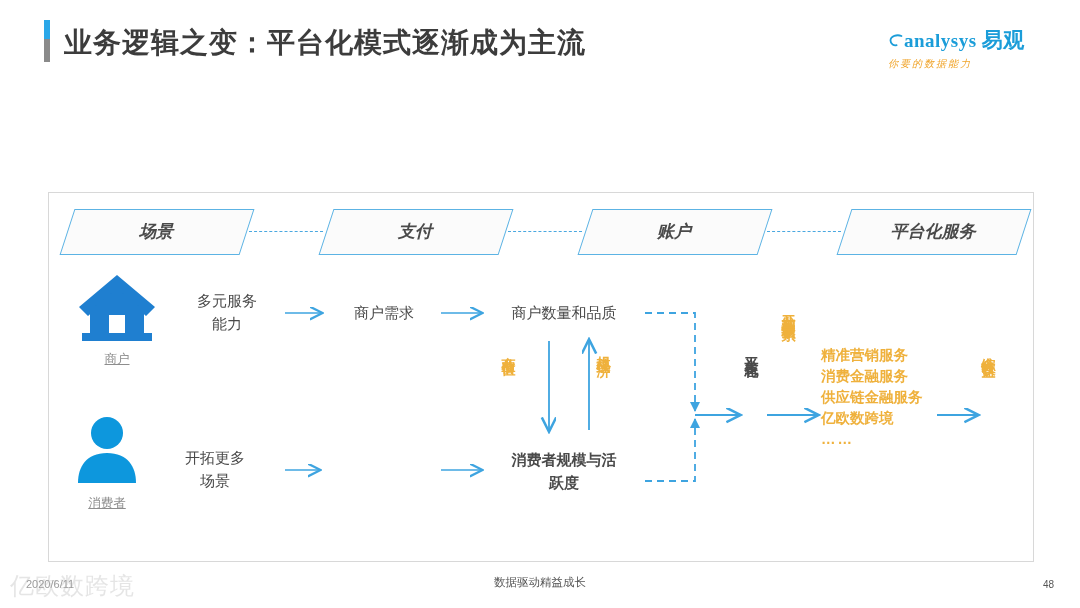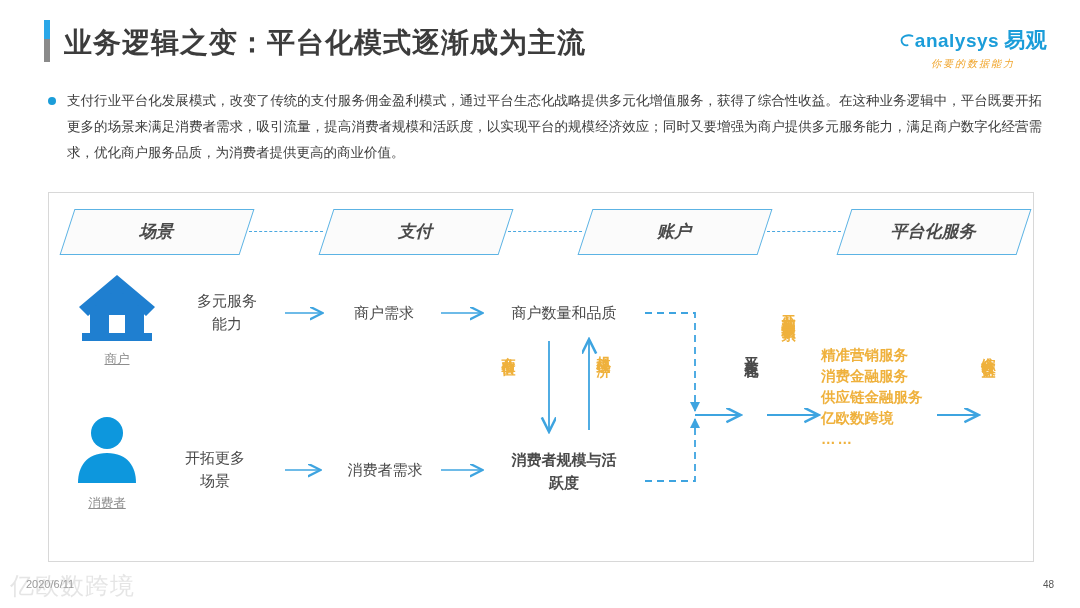--- a/index.html
+++ b/index.html
@@ -39,22 +39,23 @@
     font-weight: bold;
     color: #3c3c3c;
     letter-spacing: 1px;
     white-space: nowrap;
   }
 
   .logo-block {
     position: absolute;
     right: 22px;
     top: 26px;
-    text-align: center;
+    text-align: left;
     width: 170px;
+    font-family: Liberation Serif, serif;
   }
   .logo-main {
     font-size: 19px;
     color: #1b9dd9;
     font-weight: bold;
     letter-spacing: 0.5px;
     white-space: nowrap;
   }
   .logo-main .cn {
     color: #1b9dd9;
@@ -244,24 +245,20 @@
 
   <div class="logo-block">
     <div class="logo-main">
       <svg width="16" height="16" viewBox="0 0 16 16" style="vertical-align:-2px">
         <path d="M13.5 3 C9 1.2 2.5 3 2.5 7.5 C2.5 11 6 13 8.6 12.2" fill="none" stroke="#1b9dd9" stroke-width="1.8" stroke-linecap="round"></path>
       </svg><span>analysys</span><span class="cn">易观</span>
     </div>
     <div class="logo-sub">你要的数据能力</div>
   </div>
 
-  <div class="para-wrap">
-    <div class="bullet-dot"></div>
-    <div class="para-text">支付行业平台化发展模式，改变了传统的支付服务佣金盈利模式，通过平台生态化战略提供多元化增值服务，获得了综合性收益。在这种业务逻辑中，平台既要开拓更多的场景来满足消费者需求，吸引流量，提高消费者规模和活跃度，以实现平台的规模经济效应；同时又要增强为商户提供多元服务能力，满足商户数字化经营需求，优化商户服务品质，为消费者提供更高的商业价值。</div>
-  </div>
 
   <div class="diagram">
 
     <div class="pgram" style="left:18px; width:178px;"></div>
     <div class="pgram-label" style="left:18px; width:178px;">场景</div>
     <div class="hdash" style="left:200px; width:74px;"></div>
 
     <div class="pgram" style="left:277px; width:178px;"></div>
     <div class="pgram-label" style="left:277px; width:178px;">支付</div>
     <div class="hdash" style="left:459px; width:74px;"></div>
@@ -295,21 +292,20 @@
       <span style="white-space:pre-line">多元服务
 能力</span>
     </div>
     <div class="node" style="left:280px; top:108px; width:110px;">商户需求</div>
     <div class="node" style="left:435px; top:108px; width:160px;">商户数量和品质</div>
 
     <div class="node" style="left:116px; top:253px; width:100px;">
       <span style="white-space:pre-line">开拓更多
 场景</span>
     </div>
-    <div class="node" style="left:276px; top:265px; width:120px;">消费者需求</div>
     <div class="node bold" style="left:435px; top:255px; width:160px;">
       <span style="white-space:pre-line">消费者规模与活
 跃度</span>
     </div>
 
     <div class="vtext orange" style="left:450px; top:152px;">商业价值</div>
     <div class="vtext orange" style="left:545px; top:152px;">规模经济</div>
 
     <div class="vtext blue-gray" style="left:693px; top:152px;">平台生态化</div>
 
@@ -360,15 +356,16 @@
       <line x1="646" y1="222" x2="690" y2="222" stroke="#3ea4e0" stroke-width="1.8" marker-end="url(#ar)"></line>
 
       <line x1="718" y1="222" x2="768" y2="222" stroke="#3ea4e0" stroke-width="1.8" marker-end="url(#ar)"></line>
 
       <line x1="888" y1="222" x2="928" y2="222" stroke="#3ea4e0" stroke-width="1.8" marker-end="url(#ar)"></line>
     </svg>
   </div>
 
   <div class="footer-date">2020/6/11</div>
   <div class="watermark">亿欧数跨境</div>
+  <div class="footer-center">数据驱动精益成长</div>
   <div class="footer-page">48</div>
 
 </div>
 
 </body></html>

